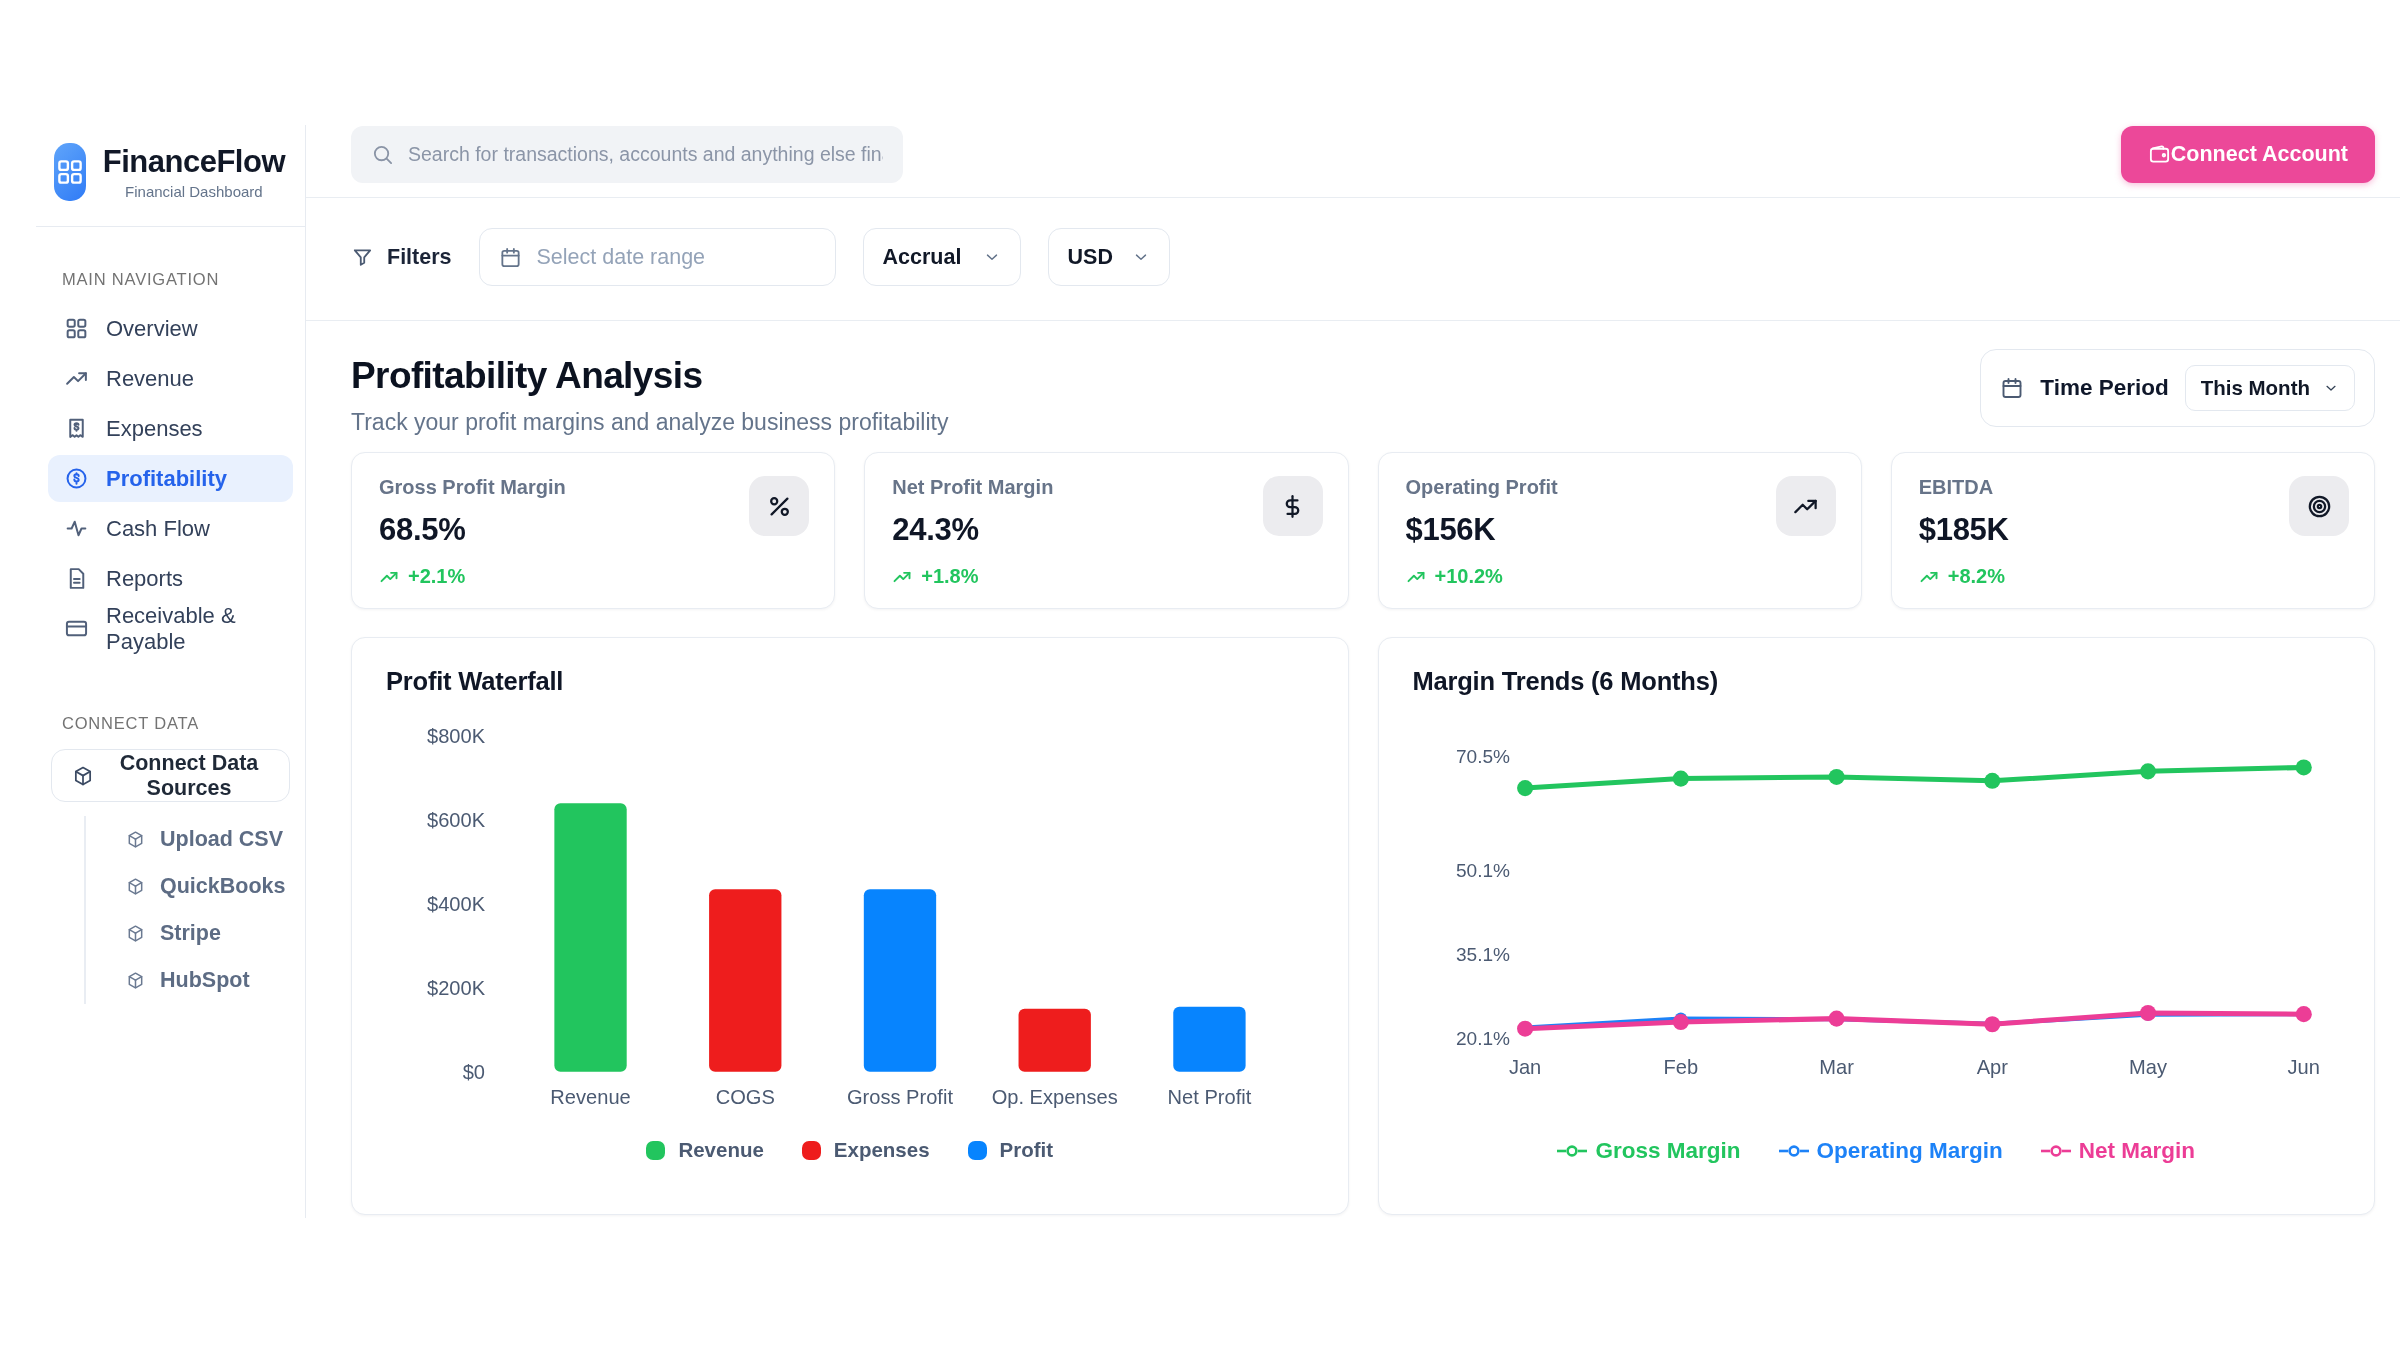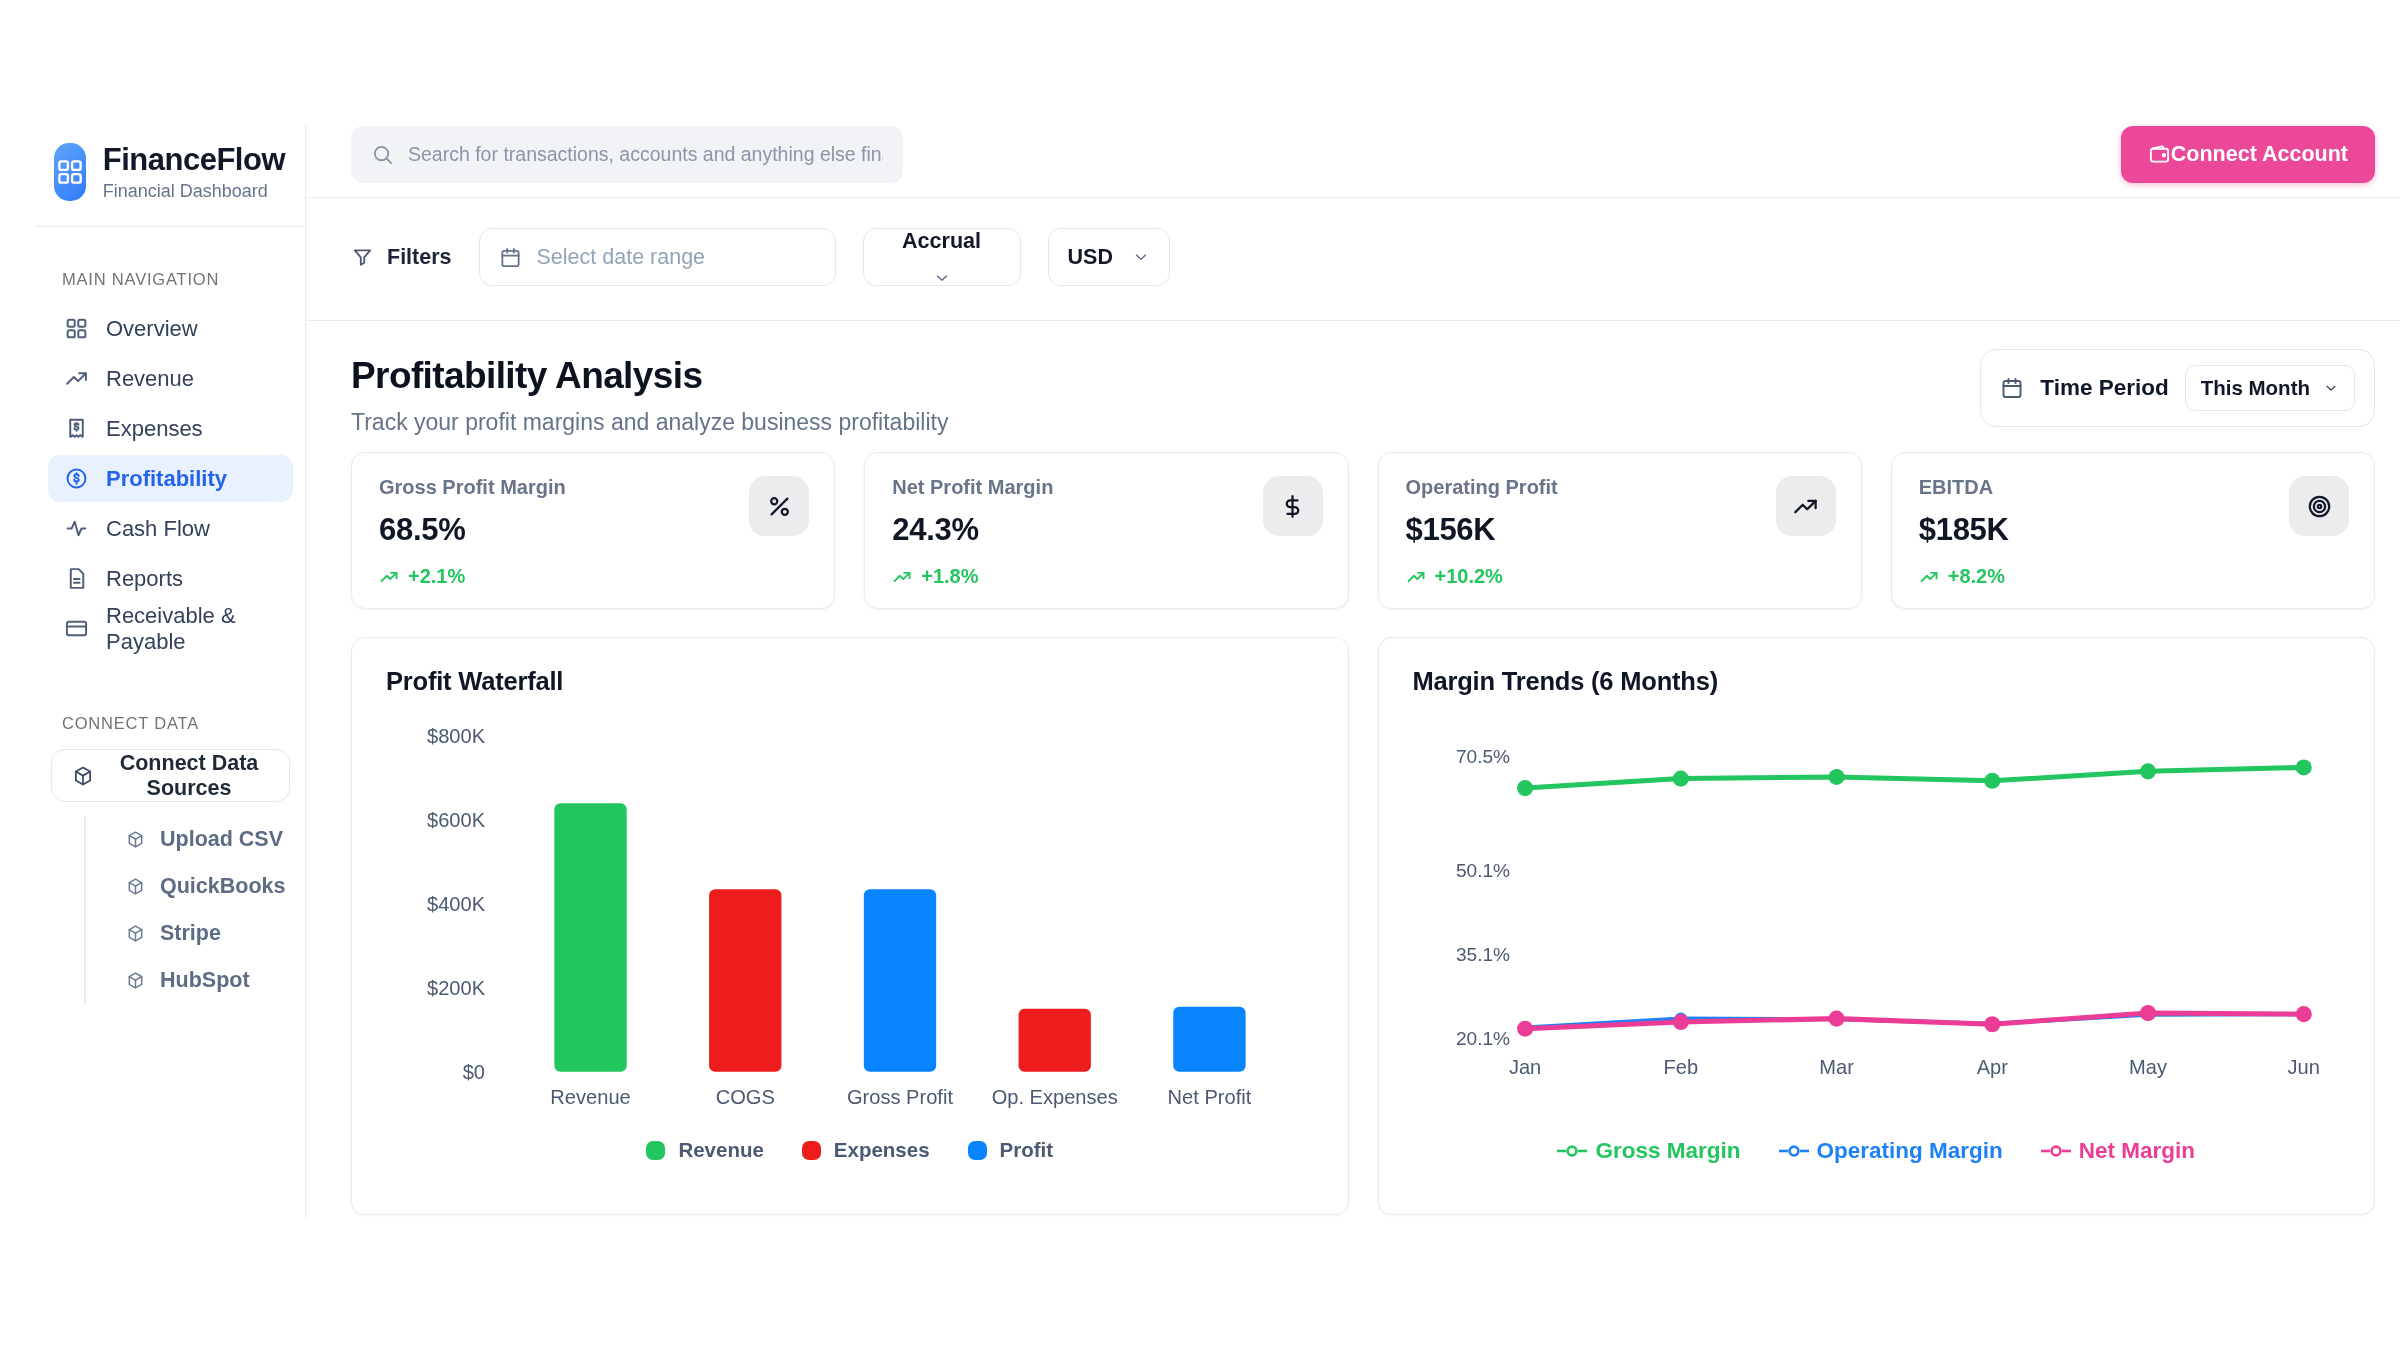--- a/index.html
+++ b/index.html
@@ -10,21 +10,21 @@
   
   .ic { display:inline-flex; line-height:0; flex:none; }
   .ic svg { width:1em; height:1em; }
 
   
   .sidebar { width:306px; flex:none; border-right:1px solid #e7ebf1; display:flex; flex-direction:column; background:#fff;padding-left:36px; }
   .brand { height:102px; display:flex; align-items:center; gap:17px; padding:0 20px 8px 18px; border-bottom:1px solid #e7ebf1; }
   .logo { width:58px; height:58px; border-radius:15px; background:linear-gradient(135deg,#60a5fa,#2f7bf6);
           display:flex; align-items:center; justify-content:center; color:#fff; font-size:30px; }
   .brand-name { font-size:31px; font-weight:800; letter-spacing:-0.5px; color:#111827; }
-  .brand-tag { font-size:18px; color:#64748b; margin-top:3px; }
+  .brand-tag { font-size:15px; color:#64748b; margin-top:3px;text-align:center; }
   .side-body { padding:36px 10px 0 10px; }
   .section-header { font-size:16.5px; font-weight:400; letter-spacing:0.8px; color:#737373; margin:7px 16px 16px; }
   .nav-item { display:flex; align-items:center; gap:17px; height:47px; padding:0 16px; margin:3px 2px;
               border-radius:12px; font-size:22px; font-weight:500; color:#33415a; cursor:pointer; }
   .nav-item .ic { font-size:25px; color:#51607a; }
   .nav-item.active { background:#e9f1fe; color:#2563eb; font-weight:700; }
   .nav-item.active .ic { color:#2563eb; }
   .connect-block { margin-top:62px; }
   .connect-btn { display:flex; align-items:center; gap:15px; width:calc(100% - 10px); margin:2px 5px 0;
                  height:53px; padding:0 20px; background:#fff; border:1.5px solid #e3e8ef; border-radius:14px;
@@ -55,21 +55,21 @@
   .filters { display:flex; align-items:center; gap:13px; font-size:21.5px; font-weight:700; color:#1b2437; }
   .filters .ic { font-size:23px; color:#4b5a72; }
   .field { height:58px; border:1.5px solid #e3e8ef; border-radius:13px; background:#fff; display:flex;
            align-items:center; gap:15px; padding:0 19px; }
   .date-field { width:357px; }
   .date-field .ic { font-size:23px; color:#64748b; }
   .date-field input { flex:1; border:none; outline:none; font-family:inherit; font-size:21.5px; color:#0f172a; min-width:0; }
   .date-field input::placeholder { color:#94a3b8; }
   .select { cursor:pointer; font-size:21.5px; font-weight:550; color:#111827; justify-content:space-between; }
   .select .ic { font-size:18px; color:#64748b; }
-  .select-accrual { width:158px;flex-direction:column; }
+  .select-accrual { width:158px; }
   .select-currency { width:122px; }
 
   .content { flex:1; padding:28px 25px 0 45px; }
   .page-head { display:flex; justify-content:space-between; align-items:flex-start; }
   h1 { font-size:37px; font-weight:800; letter-spacing:-0.6px; color:#0b1220; margin:6px 0 12px; }
   .page-sub { font-size:23px; color:#64748b; }
   .time-widget { display:flex; align-items:center; gap:16px; border:1.5px solid #e3e8ef; border-radius:16px;
                  padding:15px 19px; background:#fff; }
   .time-widget > .ic { font-size:24px; color:#4b5a72; }
   .time-label { font-size:22.5px; font-weight:750; color:#0f172a; }

